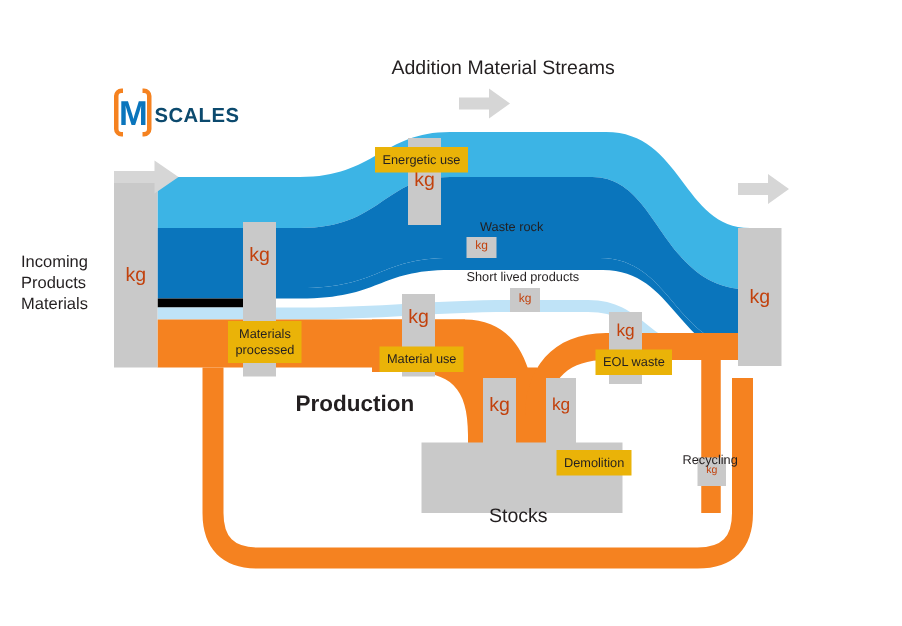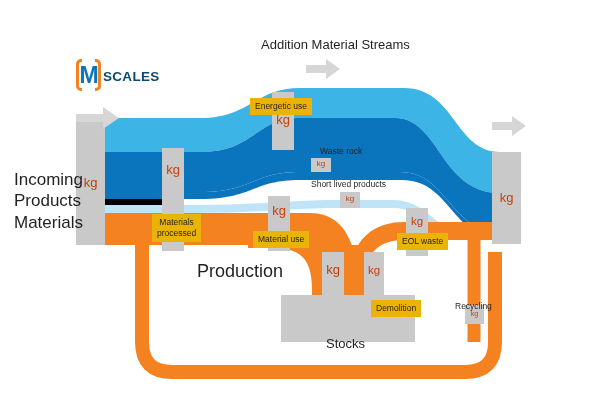--- a/index.html
+++ b/index.html
@@ -22,21 +22,21 @@
     position: absolute; left: 0; top: 0;
     width: 601px; height: 417px;
   }
   .lbl {
     position: absolute;
     white-space: nowrap;
     line-height: 1.18;
   }
   
   .side-head {
-    font-size: 17px;
+    font-size: 11px;
     color: #231f20;
     line-height: 1.25;
   }
   .title-head {
     font-size: 13px;
     color: #231f20;
   }
   
   .callout {
     position: absolute;
@@ -61,22 +61,23 @@
     color: #c2410c;
     white-space: nowrap;
     text-align: center;
   }
   .kg-lg { font-size: 13px; }
   .kg-md { font-size: 11.5px; }
   .kg-sm { font-size: 8px; }
   .kg-xs { font-size: 7px; }
   .prod-label {
     position: absolute;
-    font-size: 18px;
-    color: #231f20;
+    font-size: 15px;
+    color: #231f20;
+    font-weight: bold;
   }
   .stocks-label {
     position: absolute;
     font-size: 13px;
     color: #231f20;
     margin-top: 21px;
   }
   
   #logo {
     position: absolute;

